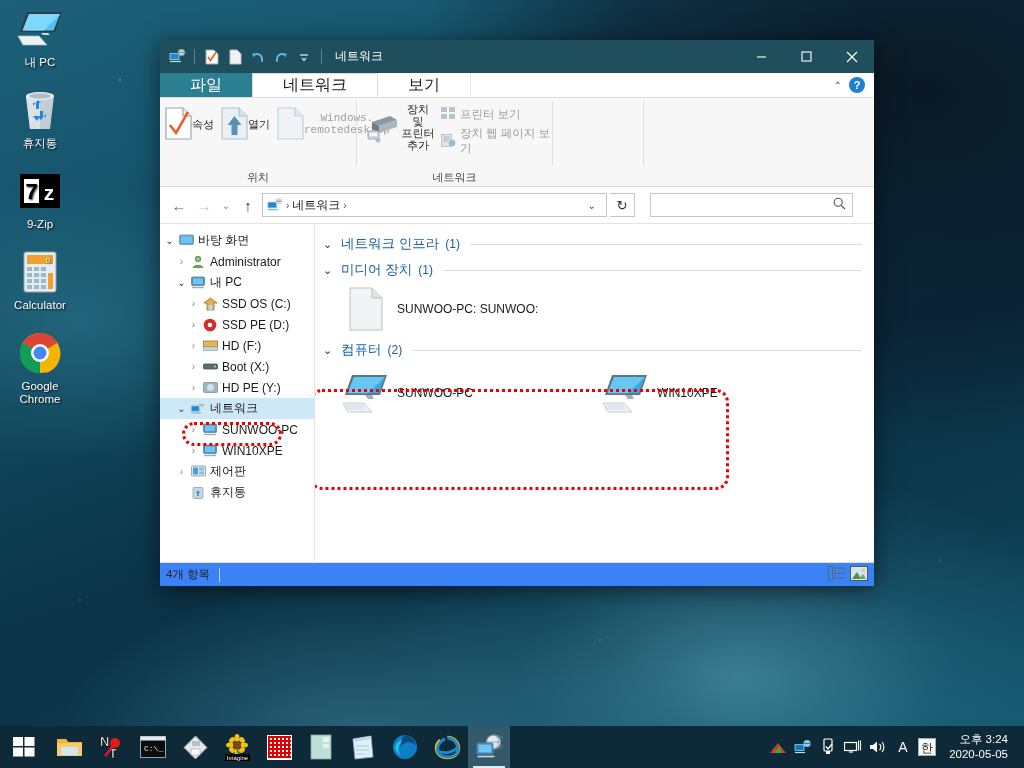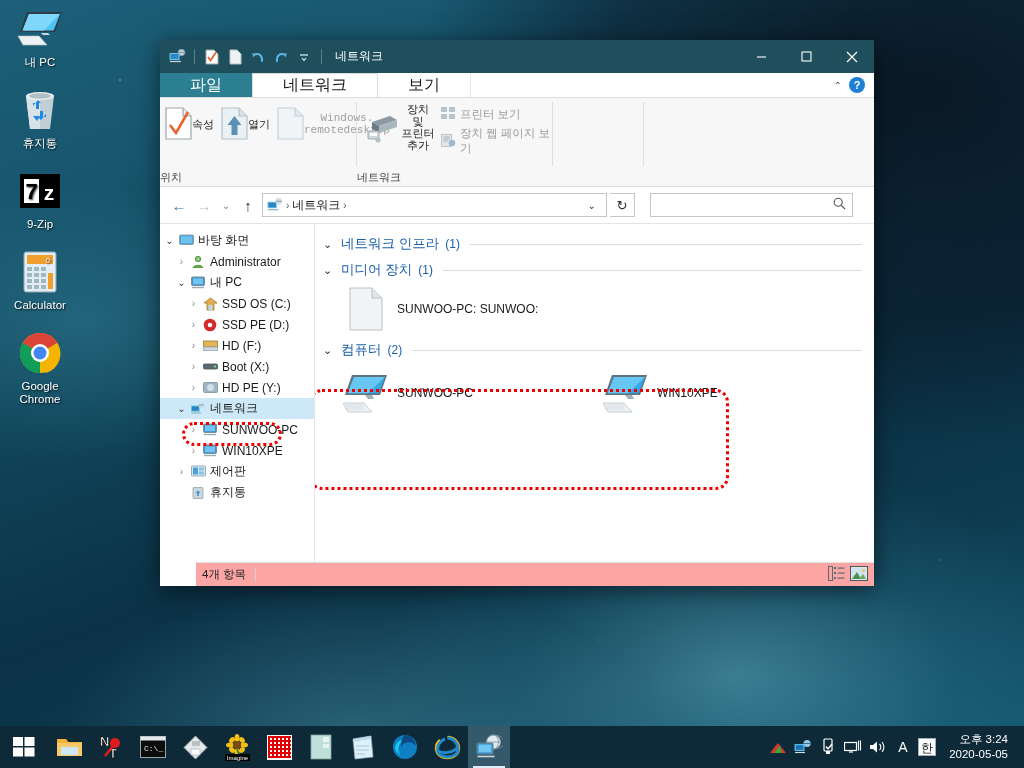--- a/index.html
+++ b/index.html
@@ -80,21 +80,21 @@
     align-items: center; justify-content: center;
   }
 
   
   .ribbon {
     height: 89px; background: #f7f7f7; border-bottom: 1px solid #dcdcdc;
     display: flex; position: relative;
   }
   .rgroup { display: flex; flex-direction: column; position: relative; }
   .rgroup .items { flex: 1; display: flex; align-items: flex-start; padding-top: 6px; }
-  .rgroup .gtitle { height: 16px; font-size: 11px; color: #444; }
+  .rgroup .gtitle { height: 16px; text-align: center; font-size: 11px; color: #444; }
   .rsep { width: 1px; background: #e0e0e0; margin: 4px 0 20px 0; }
   .big-btn {
     width: 62px; display: flex; flex-direction: row; align-items: center;
     text-align: center; font-size: 11px; color: #1a1a1a; line-height: 12px; padding: 0 1px;
   }
   .big-btn.wide { width: 80px; font-family: Liberation Mono, monospace; }
   .big-btn .bi { height: 36px; display:flex; align-items:flex-end; justify-content:center; margin-bottom:3px; }
   .big-btn.dim { color: #a0a0a0; }
   .small-btns { display: flex; flex-direction: column; gap: 4px; padding-top: 3px; }
   .small-btn { display: flex; align-items: center; gap: 4px; font-size: 11.5px; color: #9a9a9a; }
@@ -140,22 +140,22 @@
   .itemrow { display: flex; align-items: center; min-height: 54px; padding-left: 18px; }
   .item-tile { display: flex; align-items: center; width: 250px; }
   .item-tile .iico { width: 50px; height: 48px; display: flex; align-items: center; justify-content: center; flex: 0 0 50px; }
   .item-tile .iname { font-size: 12px; color: #1a1a1a; margin-left: 6px; }
 
   .dashbox {
     position: absolute; border: 3px dotted #ee0000; border-radius: 13px; pointer-events: none; z-index: 9;
   }
 
   .statusbar {
-    height: 24px; background: #fca5a5; border-top: 1px solid #e0e0e0;
-    display: flex; align-items: center; padding: 0 6px; font-size: 11.5px; color: #222; margin-left: 36px;
+    height: 24px; background: #3b82f6; border-top: 1px solid #e0e0e0;
+    display: flex; align-items: center; padding: 0 6px; font-size: 11.5px; color: #222;
   }
   .statusbar .sep { width: 1px; height: 14px; background: #d0d0d0; margin-left: 9px; }
   .view-btns { margin-left: auto; display: flex; align-items: center; gap: 5px; }
 
   
   #taskbar {
     position: absolute; left: 0; bottom: 0; width: 1024px; height: 42px;
     background: #0e2a38; display: flex; align-items: center; z-index: 20;
   }
   .tb-start { width: 48px; height: 42px; display: flex; align-items: center; justify-content: center; }

